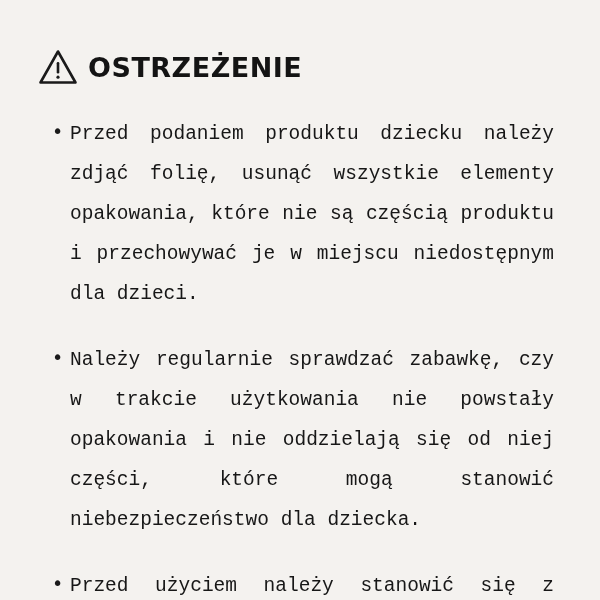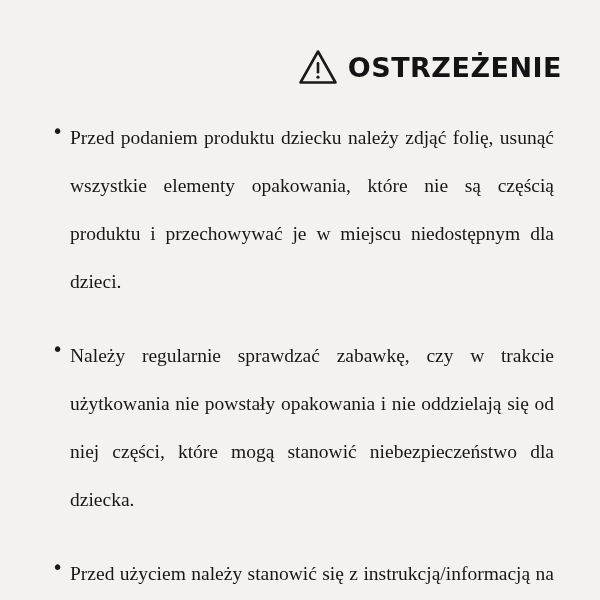--- a/index.html
+++ b/index.html
@@ -15,21 +15,21 @@
     overflow: hidden;
   }
 
   .page {
     width: 600px;
     height: 600px;
     box-sizing: border-box;
     padding: 40px 38px 20px 38px;
     display: flex;
     flex-direction: column;
-    align-items: flex-end;
+    align-items: flex-start;
     border-radius: 32px;
   }
 
   .warning-header {
     display: flex;
     flex-direction: row;
     align-items: center;
     justify-content: center;
     gap: 10px;
     margin-top: 8px;
@@ -72,26 +72,26 @@
     line-height: 34px;
     color: #1a1a1a;
     text-align: left;
     padding-left: 4px;
     box-sizing: border-box;
   }
 
   .item-text {
     flex: 1 1 auto;
     font-size: 19.5px;
-    line-height: 48px;
+    line-height: 40px;
     color: #171717;
     text-align: justify;
     text-justify: inter-word;
     hyphens: none;
-    font-family: Liberation Serif, serif;
+    font-family: Liberation Mono, monospace;
   }
 </style>
 </head>
 <body>
 
 <div class="page">
 
   <div class="warning-header">
     <span class="warning-icon-wrap">
       <svg class="warning-icon" viewBox="0 0 40 38" xmlns="http://www.w3.org/2000/svg">

